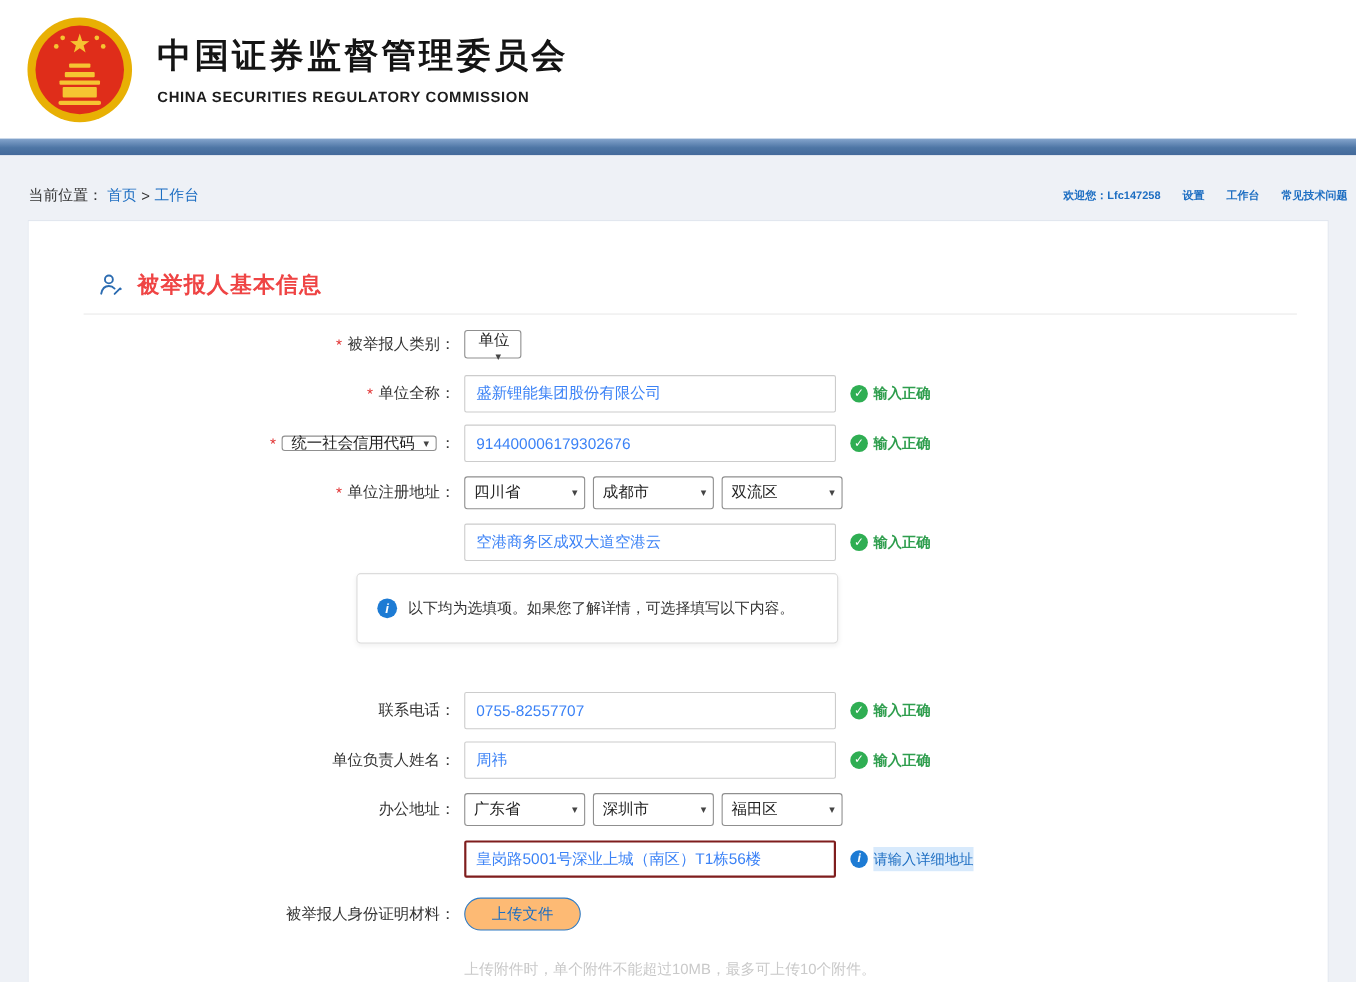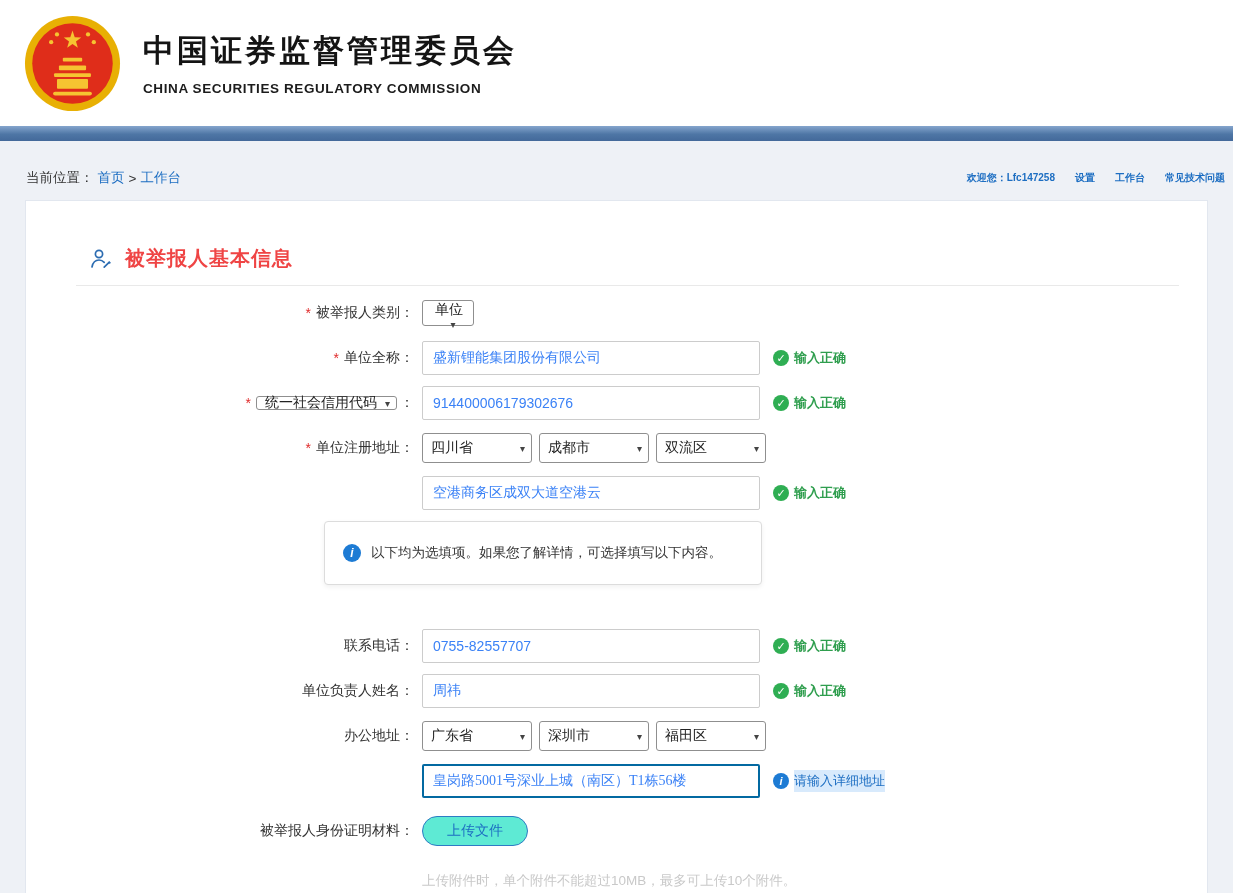--- a/index.html
+++ b/index.html
@@ -29,21 +29,21 @@
   .divider { height:1px; background:#e9e9e9; margin:13px 28px 10px 50px; }
 
   
   .row { display:flex; align-items:center; min-height:34px; margin-bottom:11px; }
   .lbl { width:388px; flex-shrink:0; display:flex; justify-content:flex-end; align-items:center; gap:3px;
          font-size:14px; color:#333; text-align:right; }
   .req { color:#e02b2b; font-size:14px; margin-right:2px; }
   .ctrl { margin-left:8px; display:flex; align-items:center; }
   .input { width:338px; height:34px; border:1px solid #ccc; border-radius:2px; padding:0 10px;
            font-size:14px; color:#3b82f6; background:#fff; font-family:inherit; }
-  .input.focused { border:2px solid #0369a1; padding:0 9px;font-family:Liberation Serif, serif; }
+  .input.focused { border:2px solid #7f1d1d; padding:0 9px; }
   .select { height:30px; min-width:110px; border:1px solid #8f8f8f; border-radius:3px; background:#fff;
             display:inline-flex; align-items:center; justify-content:space-between;
             padding:0 6px 0 8px; font-size:14px; color:#222; cursor:pointer; }
   .select .arrow { font-size:10px; color:#444; margin-left:8px; }
   .select.small { height:26px; min-width:52px; padding:0 4px 0 6px;flex-direction:column; }
   .select.wide { min-width:141px; height:14px; }
   .sel-group { display:flex; gap:7px; }
 
   .status { display:flex; align-items:center; gap:5px; margin-left:13px;
             color:#2f9e4e; font-size:13px; font-weight:bold; }
@@ -52,21 +52,21 @@
   .hint { display:flex; align-items:center; gap:5px; margin-left:13px; font-size:13px; color:#1d6ec2; }
   .hint .txt { background:#d8eafc; padding:2px 0; }
   .info-icon { width:16px; height:16px; border-radius:50%; background:#1d7bd4; color:#fff;
                font-size:11px; line-height:16px; text-align:center; font-weight:bold; font-style:italic; flex-shrink:0; }
   .info-icon.lg { width:18px; height:18px; line-height:18px; font-size:12px; }
 
   .notice-box { margin:10px 0 44px 298px; width:438px; border:1px solid #dcdcdc; border-radius:4px;
                 box-shadow:0 2px 5px rgba(0,0,0,.06); padding:22px 18px; display:flex; align-items:center;
                 gap:10px; font-size:13.5px; color:#333; background:#fff; }
 
-  .upload-btn { height:30px; padding:0 24px; border:1px solid #2f7bc4; border-radius:16px; background:#5eead4;
+  .upload-btn { height:30px; padding:0 24px; border:1px solid #2f7bc4; border-radius:16px; background:#fdba74;
                 color:#1d6ec2; font-size:14px; font-family:inherit; cursor:pointer; }
   .upload-row { margin-top:16px; }
   .tips { margin-left:396px; margin-top:22px; color:#c9c9c9; font-size:13.5px; line-height:21px; }
 </style>
 </head>
 <body>
 
 <header class="site-header">
   <span class="logo">
     <svg viewBox="0 0 100 100" width="97" height="97">

